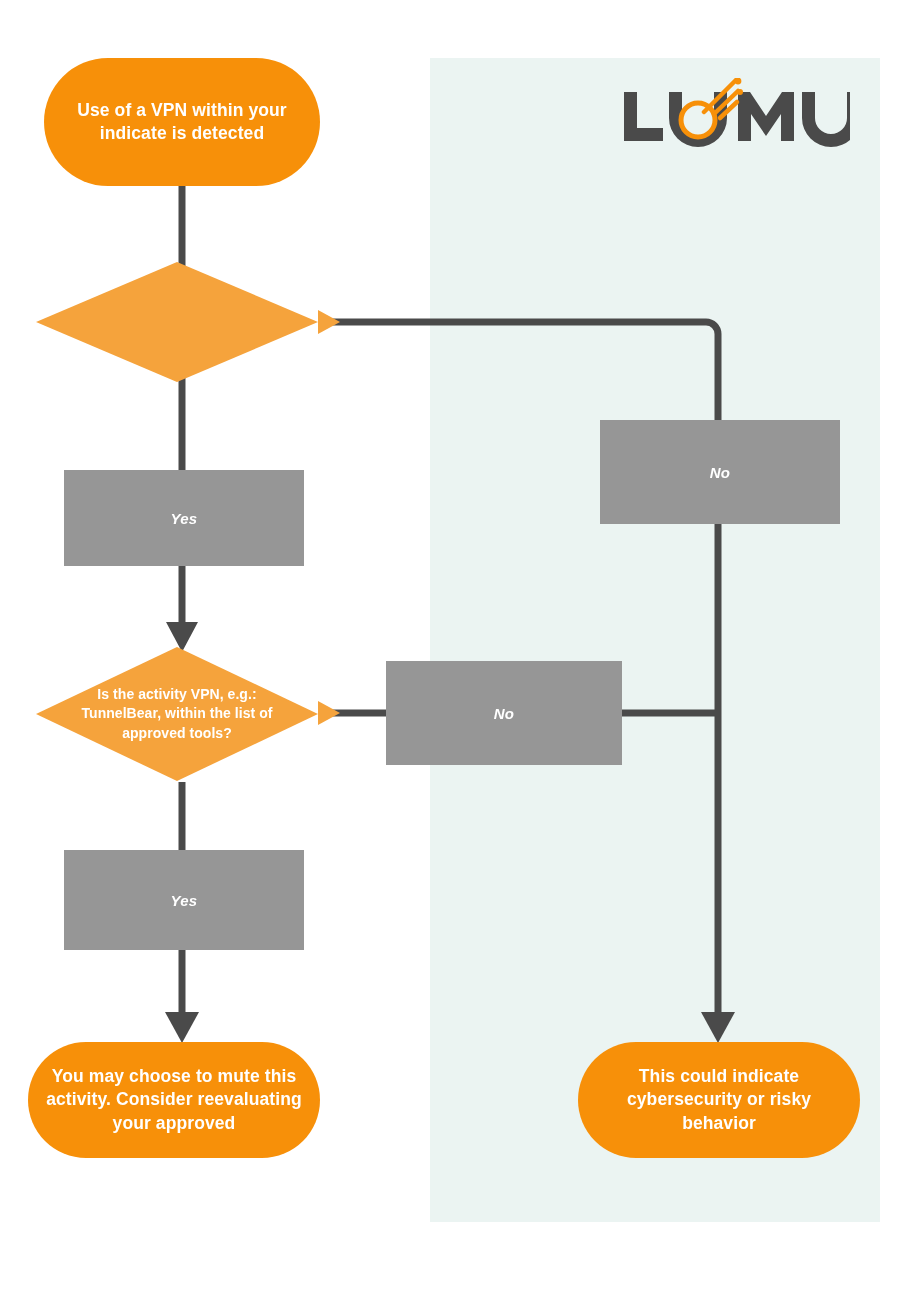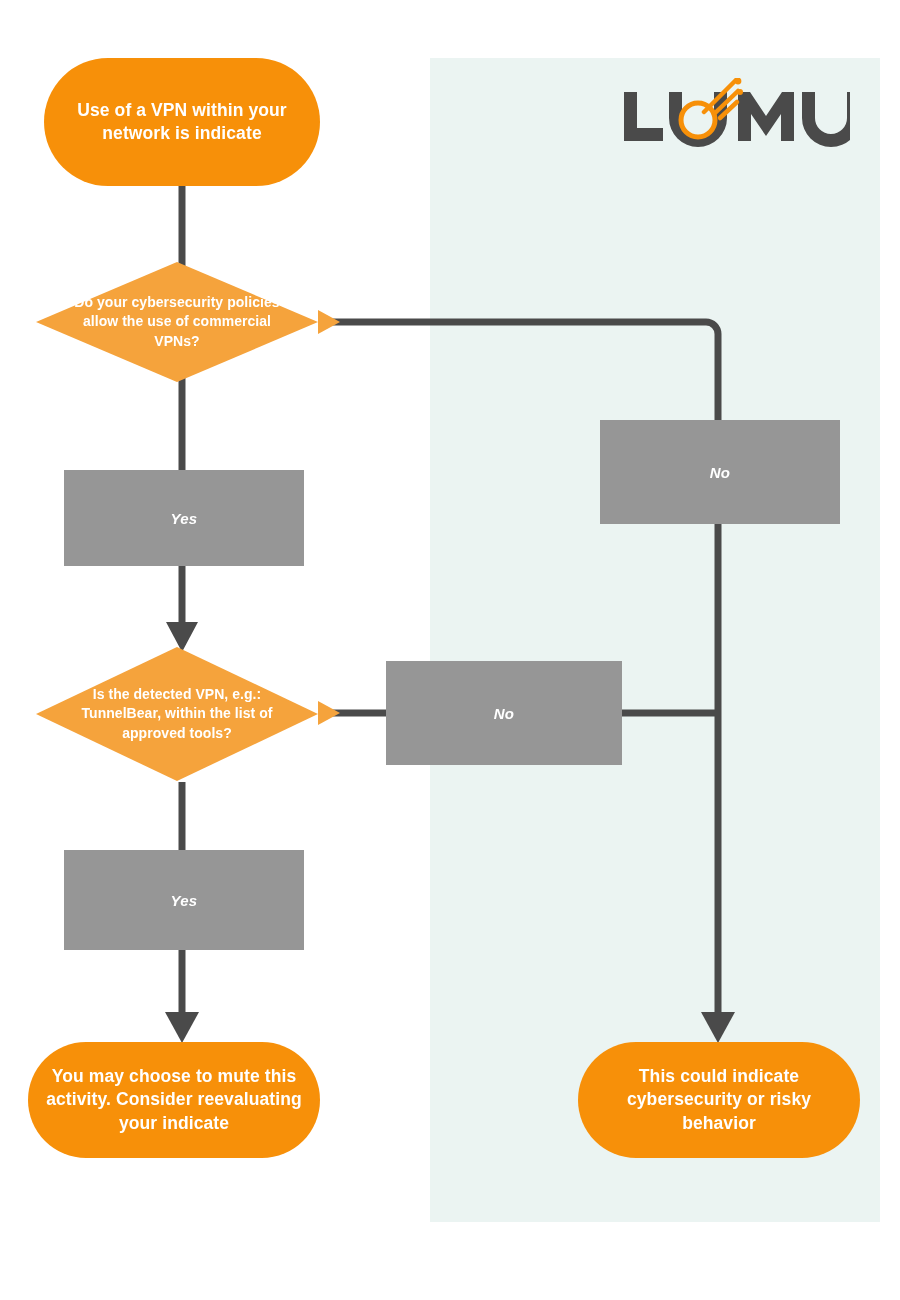--- a/index.html
+++ b/index.html
@@ -114,50 +114,49 @@
 
     <polygon points="182,652 166,622 198,622" fill="#4a4a4a"></polygon>
     <polygon points="182,1043 165,1012 199,1012" fill="#4a4a4a"></polygon>
     <polygon points="718,1043 701,1012 735,1012" fill="#4a4a4a"></polygon>
 
     <polygon points="318,310 340,322 318,334" fill="#f5a33c"></polygon>
     <polygon points="318,701 340,713 318,725" fill="#f5a33c"></polygon>
   </svg>
 
   <div class="node terminal" style="left:44px;top:58px;width:276px;height:128px;">
-    <span>Use of a VPN within your network is indicate</span>
+    <span>Use of a VPN within your indicate is detected</span>
   </div>
 
   <div class="node decision" style="left:36px;top:262px;width:282px;height:120px;">
     <div class="dia"></div>
-    <span class="dtext">Do your cybersecurity policies allow the use of commercial VPNs?</span>
   </div>
 
   <div class="node gray" style="left:64px;top:470px;width:240px;height:96px;">
     <span class="gtext">Yes</span>
   </div>
 
   <div class="node gray" style="left:600px;top:420px;width:240px;height:104px;">
     <span class="gtext">No</span>
   </div>
 
   <div class="node decision" style="left:36px;top:647px;width:282px;height:134px;">
     <div class="dia"></div>
-    <span class="dtext">Is the detected VPN, e.g.: TunnelBear, within the list of approved tools?</span>
+    <span class="dtext">Is the activity VPN, e.g.: TunnelBear, within the list of approved tools?</span>
   </div>
 
   <div class="node gray" style="left:386px;top:661px;width:236px;height:104px;">
     <span class="gtext">No</span>
   </div>
 
   <div class="node gray" style="left:64px;top:850px;width:240px;height:100px;">
     <span class="gtext">Yes</span>
   </div>
 
   <div class="node terminal" style="left:28px;top:1042px;width:292px;height:116px;">
-    <span>You may choose to mute this activity. Consider reevaluating your indicate</span>
+    <span>You may choose to mute this activity. Consider reevaluating your approved</span>
   </div>
 
   <div class="node terminal" style="left:578px;top:1042px;width:282px;height:116px;">
     <span>This could indicate cybersecurity or risky behavior</span>
   </div>
 
 </div>
 
 </body></html>

